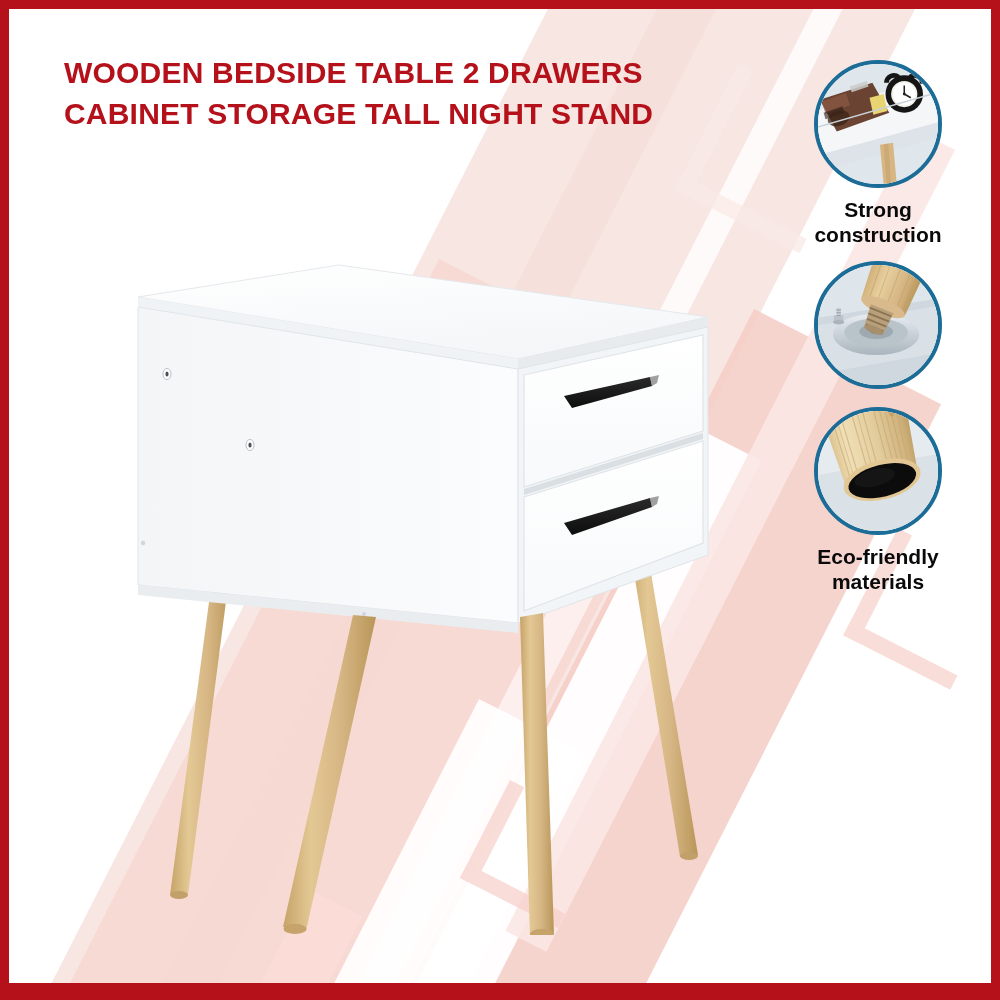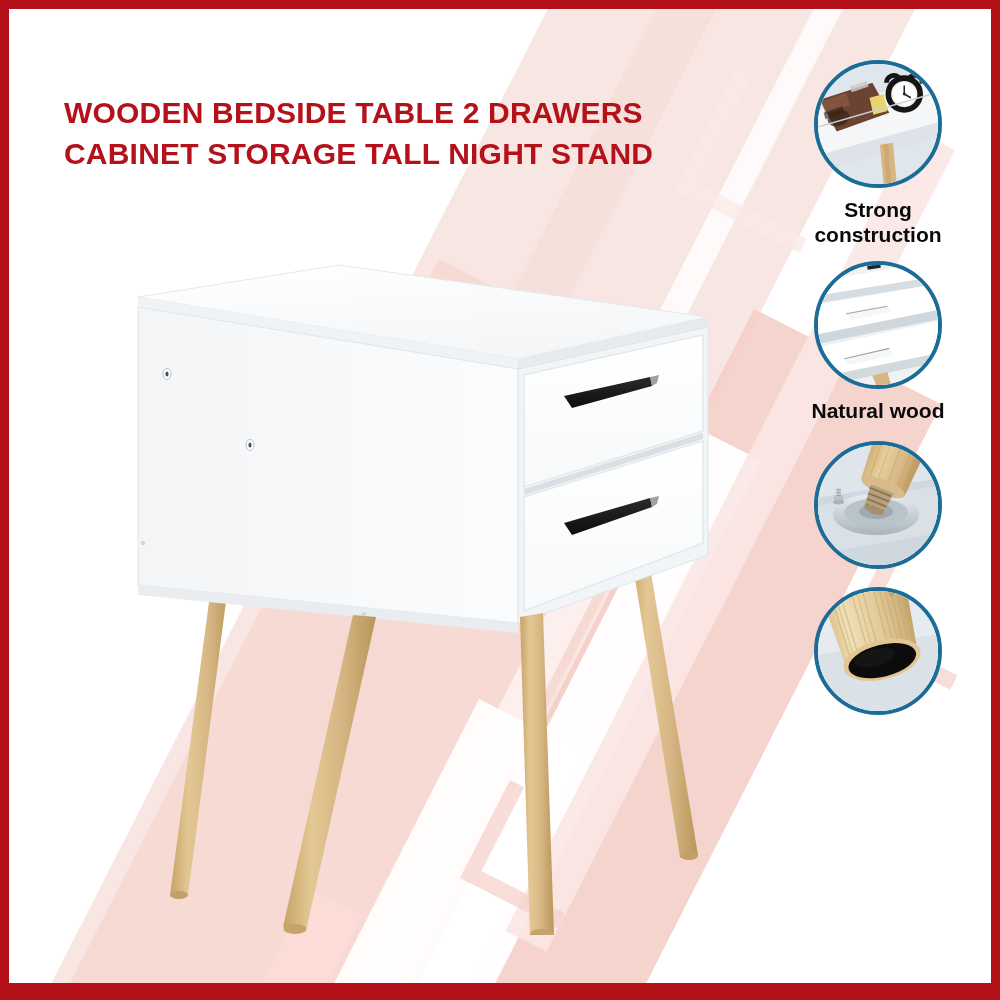--- a/index.html
+++ b/index.html
@@ -57,21 +57,20 @@
 
   
   #headline{
     position:absolute; left:64px; top:52px; width:610px; z-index:20;
     color:#b5111a;
     font-weight:bold;
     font-size:30px;
     line-height:41px;
     letter-spacing:.2px;
     text-transform:uppercase;
-    margin-top:40px;
   }
 
   
   #product{ position:absolute; left:120px; top:255px; width:600px; height:680px; z-index:15; }
   #product svg{ width:100%; height:100%; display:block; }
 
   
   #features{
     position:absolute; right:16px; top:60px;
     width:212px; z-index:25;
@@ -239,47 +238,20 @@
 
           <path d="M66,86 L80,84 L84,128 L70,128 Z" fill="#d8b684"></path>
           <path d="M70,86 L75,85 L78,128 L73,128 Z" fill="#c09e68" opacity=".5"></path>
 
           <path d="M-10,70 L128,30" stroke="#c9d2d9" stroke-width="1.6" fill="none"></path>
         </svg>
       </div>
       <div class="f-label">Strong construction</div>
     </div>
 
-    <div class="feature sp-1">
-      <div class="f-circle">
-        <svg viewBox="0 0 128 128" xmlns="http://www.w3.org/2000/svg">
-          <rect width="128" height="128" fill="#eef2f5"></rect>
-
-          <path d="M-10,18 L128,-4 L128,14 L-10,36 Z" fill="#ffffff"></path>
-          <path d="M-10,34 L128,12 L128,20 L-10,42 Z" fill="#d6dde2"></path>
-
-          <path d="M-10,44 L128,20 L128,52 L-10,80 Z" fill="#ffffff"></path>
-          <path d="M-10,76 L128,48 L128,58 L-10,86 Z" fill="#cfd7dd"></path>
-
-          <path d="M30,52 L74,44 L78,50 L35,59 Z" fill="#f4f6f8"></path>
-          <path d="M30,52 L74,44" stroke="#9aa5ad" stroke-width="1.3" fill="none"></path>
-
-          <path d="M-10,90 L128,60 L128,98 L-10,126 Z" fill="#ffffff"></path>
-          <path d="M-10,122 L128,94 L128,104 L-10,132 Z" fill="#d2dade"></path>
-
-          <path d="M28,100 L76,89 L80,96 L33,107 Z" fill="#f4f6f8"></path>
-          <path d="M28,100 L76,89" stroke="#9aa5ad" stroke-width="1.3" fill="none"></path>
-
-          <path d="M52,-2 L66,-4 L67,3 L53,5 Z" fill="#232323"></path>
-
-          <path d="M58,118 L74,114 L78,128 L62,128 Z" fill="#d6b484"></path>
-        </svg>
-      </div>
-      <div class="f-label">Natural wood</div>
-    </div>
 
     <div class="feature sp-2">
       <div class="f-circle">
         <svg viewBox="0 0 128 128" xmlns="http://www.w3.org/2000/svg">
           <defs>
             <linearGradient id="plateG" x1="0" y1="0" x2="0" y2="1">
               <stop offset="0%" stop-color="#e8edf1"></stop>
               <stop offset="60%" stop-color="#c3ccd3"></stop>
               <stop offset="100%" stop-color="#aab4bc"></stop>
             </linearGradient>
@@ -368,20 +340,21 @@
             </g>
 
             <ellipse cx="92" cy="6" rx="3" ry="5" fill="#b98f52" opacity=".5"></ellipse>
 
             <ellipse cx="65" cy="74" rx="42" ry="21" fill="#e2c794"></ellipse>
             <ellipse cx="65" cy="75" rx="37" ry="17" fill="#0c0c0c"></ellipse>
             <ellipse cx="58" cy="70" rx="22" ry="9" fill="#1a1a1a" opacity=".7"></ellipse>
           </g>
         </svg>
       </div>
+      <div class="f-label">Eco-friendly materials</div>
     </div>
 
   </div>
 
   <div class="frame-edge frame-top"></div>
   <div class="frame-edge frame-left"></div>
   <div class="frame-right-thick"></div>
   <div class="frame-edge frame-right"></div>
   <div class="frame-edge frame-bottom"></div>
 </div>

